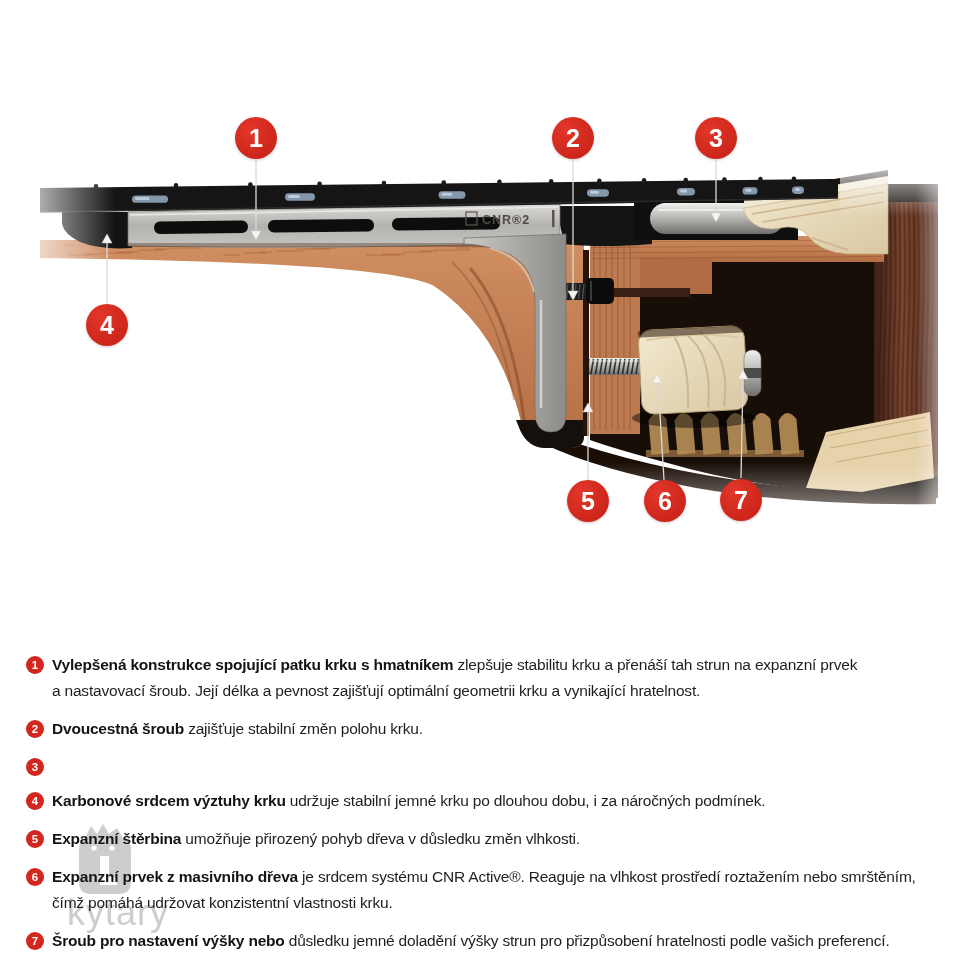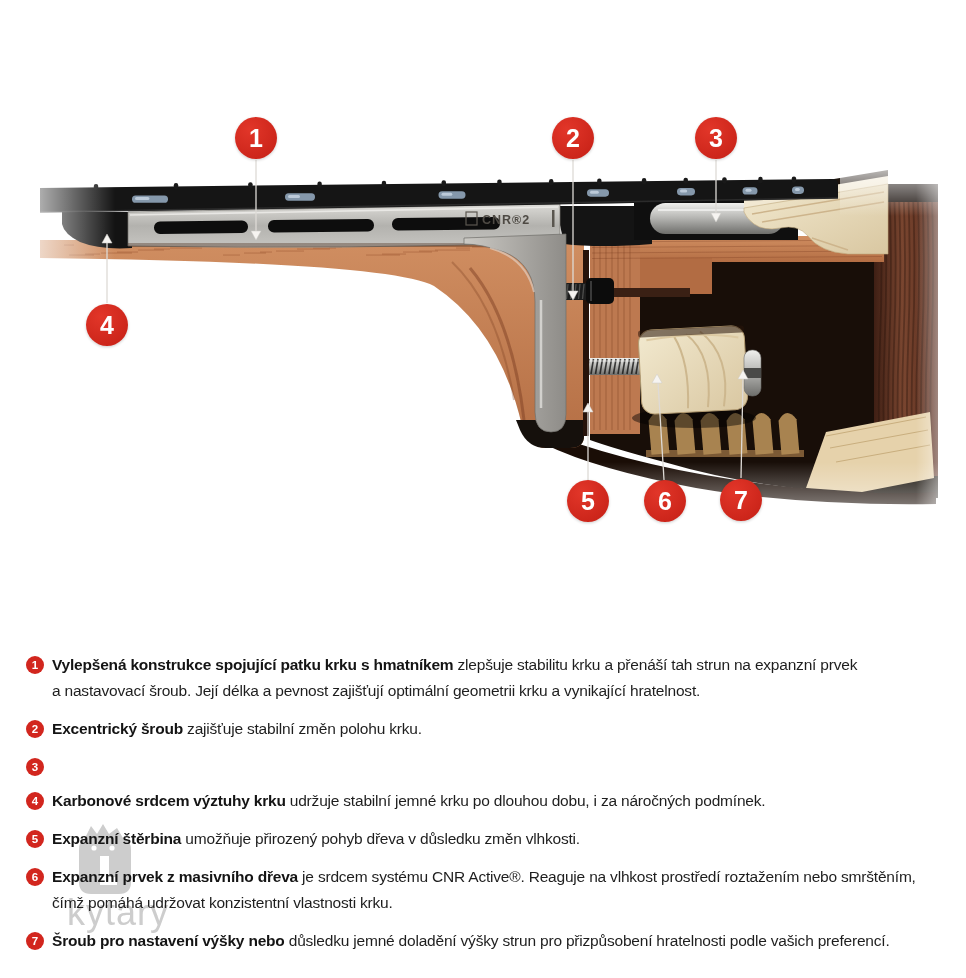--- a/index.html
+++ b/index.html
@@ -354,21 +354,21 @@
 </div>
 
 <ol class="legend">
   <li>
     <span class="badge">1</span>
     <p class="txt"><b>Vylepšená konstrukce spojující patku krku s hmatníkem</b> <span class="desc">zlepšuje stabilitu krku a přenáší tah strun na expanzní prvek
 a nastavovací šroub. Její délka a pevnost zajišťují optimální geometrii krku a vynikající hratelnost.</span></p>
   </li>
   <li>
     <span class="badge">2</span>
-    <p class="txt"><b>Excentrický šroub</b> <span class="desc">zajišťuje stabilní změn polohu krku.</span></p>
+    <p class="txt"><b>Dvoucestná šroub</b> <span class="desc">zajišťuje stabilní změn polohu krku.</span></p>
   </li>
   <li>
     <span class="badge">3</span>
   </li>
   <li>
     <span class="badge">4</span>
     <p class="txt"><b>Karbonové srdcem výztuhy krku</b> <span class="desc">udržuje stabilní jemné krku po dlouhou dobu, i za náročných podmínek.</span></p>
   </li>
   <li>
     <span class="badge">5</span>

